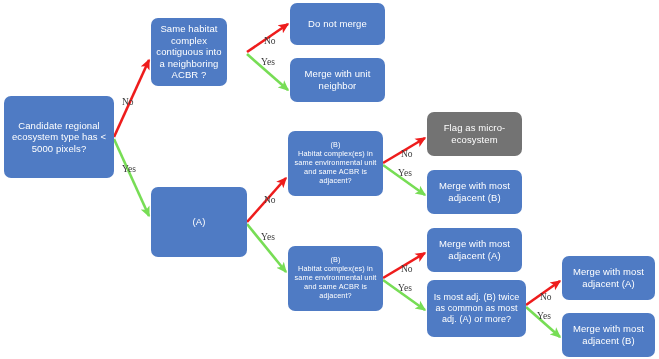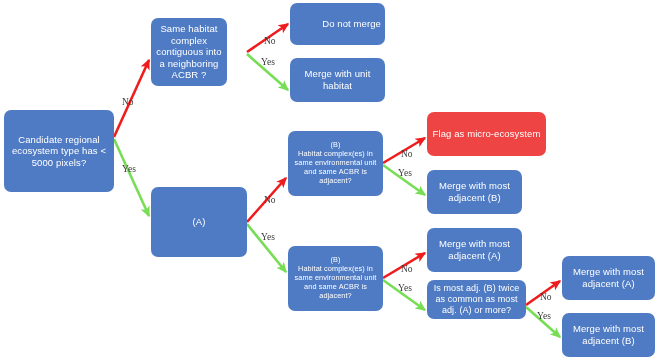--- a/index.html
+++ b/index.html
@@ -76,51 +76,51 @@
       <line x1="247" y1="54" x2="288" y2="90" stroke="#77dd55" stroke-width="2.6" stroke-linecap="butt" marker-end="url(#arrow-1)"></line>
       <line x1="247" y1="222" x2="286" y2="178" stroke="#ee1c1c" stroke-width="2.6" stroke-linecap="butt" marker-end="url(#arrow-0)"></line>
       <line x1="247" y1="224" x2="286" y2="272" stroke="#77dd55" stroke-width="2.6" stroke-linecap="butt" marker-end="url(#arrow-1)"></line>
       <line x1="383" y1="163" x2="425" y2="138" stroke="#ee1c1c" stroke-width="2.6" stroke-linecap="butt" marker-end="url(#arrow-0)"></line>
       <line x1="383" y1="165" x2="425" y2="195" stroke="#77dd55" stroke-width="2.6" stroke-linecap="butt" marker-end="url(#arrow-1)"></line>
       <line x1="383" y1="278" x2="425" y2="253" stroke="#ee1c1c" stroke-width="2.6" stroke-linecap="butt" marker-end="url(#arrow-0)"></line>
       <line x1="383" y1="280" x2="425" y2="310" stroke="#77dd55" stroke-width="2.6" stroke-linecap="butt" marker-end="url(#arrow-1)"></line>
       <line x1="526" y1="305" x2="560" y2="281" stroke="#ee1c1c" stroke-width="2.6" stroke-linecap="butt" marker-end="url(#arrow-0)"></line>
       <line x1="526" y1="307" x2="560" y2="337" stroke="#77dd55" stroke-width="2.6" stroke-linecap="butt" marker-end="url(#arrow-1)"></line>
     </svg>
-<div class="node" style="left: 4px; top: 96px; width: 110px; height: 82px; font-size: 9.5px; background: rgb(79, 123, 196); color: rgb(255, 255, 255); margin-top: 14px;">
+<div class="node" style="left: 4px; top: 96px; width: 110px; height: 82px; font-size: 9.5px; background: rgb(79, 123, 196); color: rgb(255, 255, 255);">
       <div class="node-inner"><span>Candidate regional ecosystem type has &lt; 5000 pixels?</span></div>
     </div>
     <div class="node" style="left: 151px; top: 18px; width: 76px; height: 68px; font-size: 9.5px; background: rgb(79, 123, 196); color: rgb(255, 255, 255);">
       <div class="node-inner"><span>Same habitat complex contiguous into a neighboring ACBR ?</span></div>
     </div>
-    <div class="node" style="left: 290px; top: 3px; width: 95px; height: 42px; font-size: 9.5px; background: rgb(79, 123, 196); color: rgb(255, 255, 255); text-align: right;">
+    <div class="node" style="left: 290px; top: 3px; width: 95px; height: 42px; font-size: 9.5px; background: rgb(79, 123, 196); color: rgb(255, 255, 255);">
       <div class="node-inner"><span>Do not merge</span></div>
     </div>
     <div class="node" style="left: 290px; top: 58px; width: 95px; height: 44px; font-size: 9.5px; background: rgb(79, 123, 196); color: rgb(255, 255, 255);">
-      <div class="node-inner"><span>Merge with unit habitat</span></div>
+      <div class="node-inner"><span>Merge with unit neighbor</span></div>
     </div>
     <div class="node" style="left: 151px; top: 187px; width: 96px; height: 70px; font-size: 9.5px; background: rgb(79, 123, 196); color: rgb(255, 255, 255);">
       <div class="node-inner"><span class="node-tag">(A)</span></div>
     </div>
     <div class="node" style="left: 288px; top: 131px; width: 95px; height: 65px; font-size: 7.3px; background: rgb(79, 123, 196); color: rgb(255, 255, 255);">
       <div class="node-inner"><span class="node-tag">(B)</span><span>Habitat complex(es) in same environmental unit and same ACBR is adjacent?</span></div>
     </div>
     <div class="node" style="left: 288px; top: 246px; width: 95px; height: 65px; font-size: 7.3px; background: rgb(79, 123, 196); color: rgb(255, 255, 255);">
       <div class="node-inner"><span class="node-tag">(B)</span><span>Habitat complex(es) in same environmental unit and same ACBR is adjacent?</span></div>
     </div>
-    <div class="node" style="left: 427px; top: 112px; width: 119px; height: 44px; font-size: 9.5px; background: #ef4444; color: rgb(255, 255, 255);">
+    <div class="node" style="left: 427px; top: 112px; width: 95px; height: 44px; font-size: 9.5px; background: #737373; color: rgb(255, 255, 255);">
       <div class="node-inner"><span>Flag as micro-ecosystem</span></div>
     </div>
     <div class="node" style="left: 427px; top: 170px; width: 95px; height: 44px; font-size: 9.5px; background: rgb(79, 123, 196); color: rgb(255, 255, 255);">
       <div class="node-inner"><span>Merge with most adjacent (B)</span></div>
     </div>
     <div class="node" style="left: 427px; top: 228px; width: 95px; height: 44px; font-size: 9.5px; background: rgb(79, 123, 196); color: rgb(255, 255, 255);">
       <div class="node-inner"><span>Merge with most adjacent (A)</span></div>
     </div>
-    <div class="node" style="left: 427px; top: 280px; width: 99px; height: 39px; font-size: 9px; background: rgb(79, 123, 196); color: rgb(255, 255, 255);">
+    <div class="node" style="left: 427px; top: 280px; width: 99px; height: 57px; font-size: 9px; background: rgb(79, 123, 196); color: rgb(255, 255, 255);">
       <div class="node-inner"><span>Is most adj. (B) twice as common as most adj. (A) or more?</span></div>
     </div>
     <div class="node" style="left: 562px; top: 256px; width: 93px; height: 44px; font-size: 9.5px; background: rgb(79, 123, 196); color: rgb(255, 255, 255);">
       <div class="node-inner"><span>Merge with most adjacent (A)</span></div>
     </div>
     <div class="node" style="left: 562px; top: 313px; width: 93px; height: 44px; font-size: 9.5px; background: rgb(79, 123, 196); color: rgb(255, 255, 255);">
       <div class="node-inner"><span>Merge with most adjacent (B)</span></div>
     </div>
     <div class="edge-label" style="left: 122px; top: 98px; color: rgb(58, 58, 58);">No</div>
     <div class="edge-label" style="left: 122px; top: 165px; color: rgb(58, 58, 58);">Yes</div>

